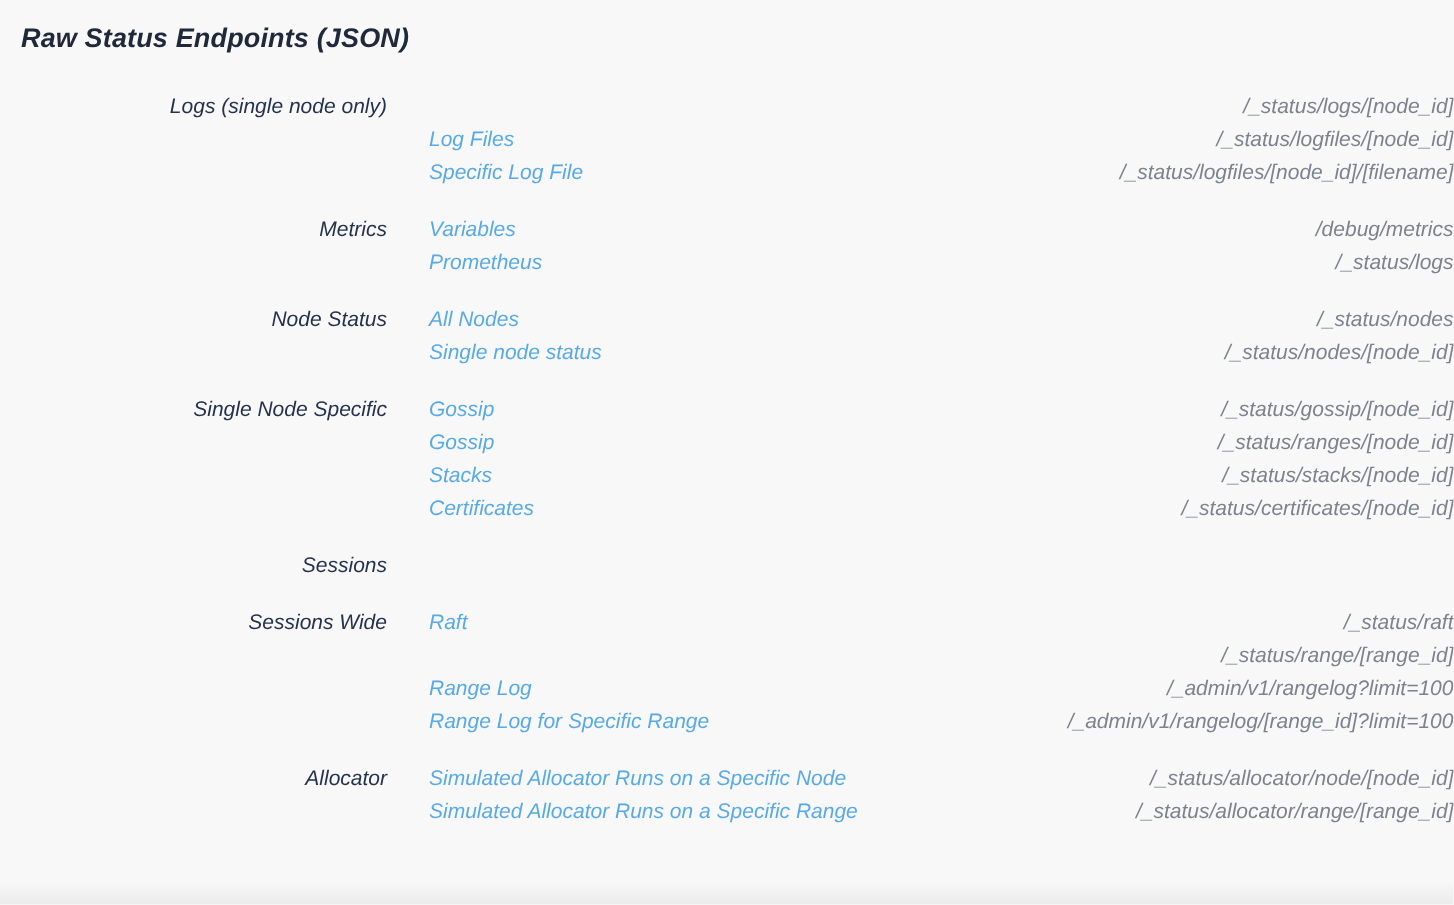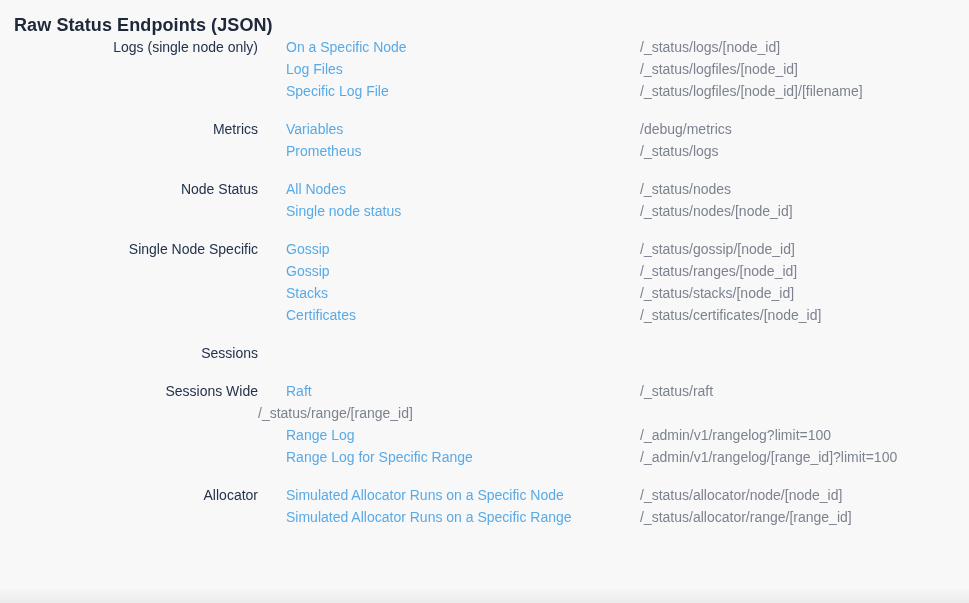--- a/index.html
+++ b/index.html
@@ -12,31 +12,33 @@
     overflow: hidden;
     position: relative;
     background: #f8f8f9;
     font-family: "Liberation Sans", "DejaVu Sans", sans-serif;
     -webkit-font-smoothing: antialiased;
   }
   .page {
     position: relative;
     width: 100%;
     height: 100%;
+    font-style: italic;
   }
   .title {
     margin: 0;
     padding: 14px 0 0 14px;
     font-size: 18px;
     font-weight: 600;
     color: #20293a;
     letter-spacing: 0.1px;
     line-height: 22px;
   }
   .groups {
+    margin-top: 23px;
   }
   .group {
     display: flex;
     align-items: flex-start;
     margin-bottom: 16px;
   }
   .category {
     width: 258px;
     flex: 0 0 258px;
     text-align: right;
@@ -59,20 +61,21 @@
     margin-left: 28px;
     font-size: 14px;
     color: #58aae6;
     text-decoration: none;
     cursor: pointer;
   }
   .path {
     flex: 1 1 auto;
     font-size: 14px;
     color: #7c828e;
+    text-align: right;
   }
   .footer-strip {
     position: absolute;
     left: 0;
     right: 0;
     bottom: 0;
     height: 14px;
     background: linear-gradient(180deg, #f6f6f7 0%, #ebebec 100%);
   }
 </style>
@@ -80,21 +83,20 @@
 <body>
 
 <div class="page">
   <h1 class="title">Raw Status Endpoints (JSON)</h1>
 
   <div class="groups" id="groups">
       <div class="group">
         <div class="category">Logs (single node only)</div>
         <div class="rows">
           <div class="row">
-            <a class="link" href="#">On a Specific Node</a>
             <div class="path">/_status/logs/[node_id]</div>
           </div>
           <div class="row">
             <a class="link" href="#">Log Files</a>
             <div class="path">/_status/logfiles/[node_id]</div>
           </div>
           <div class="row">
             <a class="link" href="#">Specific Log File</a>
             <div class="path">/_status/logfiles/[node_id]/[filename]</div>
           </div>

